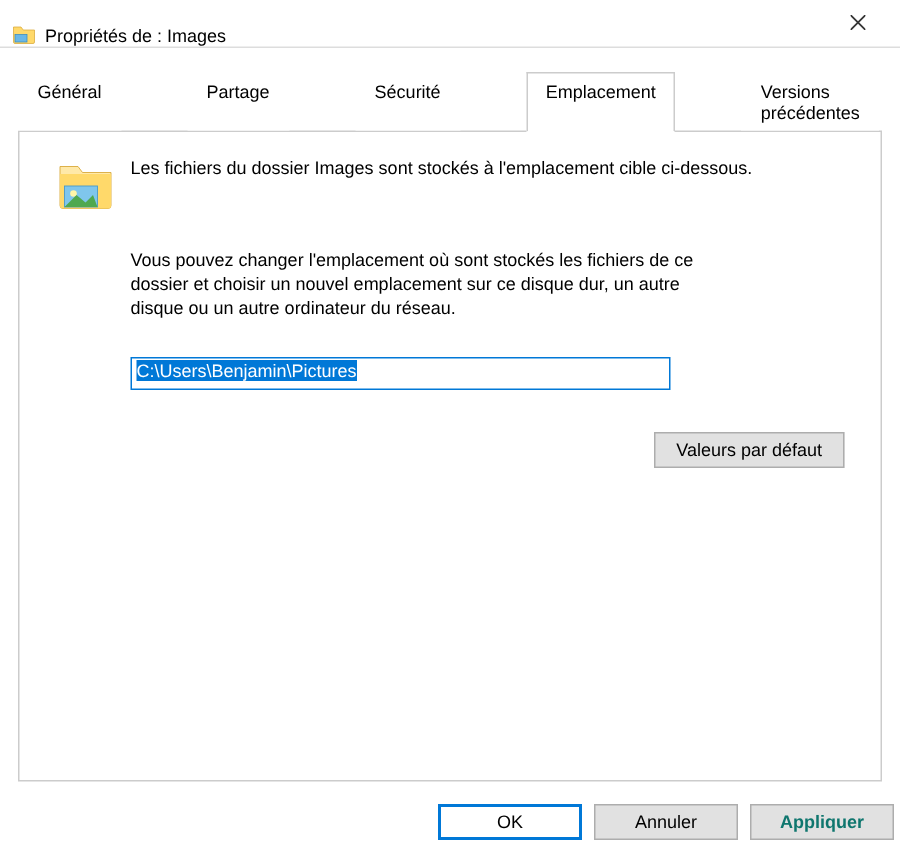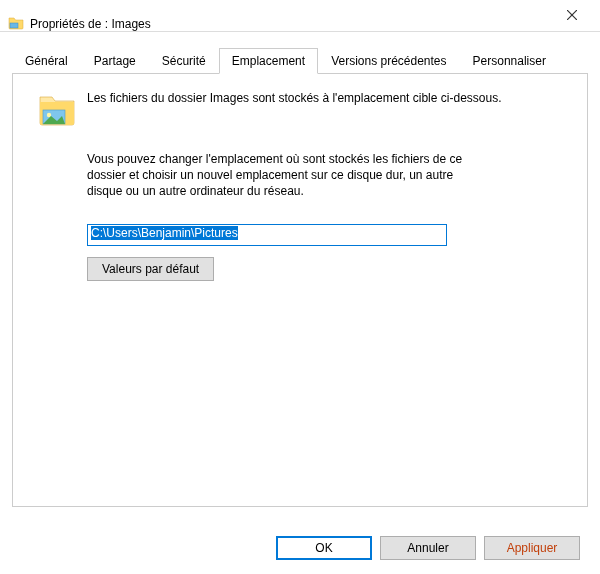--- a/index.html
+++ b/index.html
@@ -29,20 +29,21 @@
       font-size: 14px;
       cursor: pointer;
     }
     .tabs-container {
       padding: 16px 12px 0 12px;
     }
     .tabs {
       display: flex;
       position: relative;
       z-index: 1;
+      gap: 44px;
     }
     .tab {
       padding: 5px 12px;
       font-size: 12px;
       background: #fff;
       border: 1px solid transparent;
       border-bottom: none;
       cursor: pointer;
       position: relative;
     }
@@ -75,63 +76,65 @@
       margin-bottom: 24px;
       max-width: 380px;
     }
     .path-input {
       width: 360px;
       height: 22px;
       border: 1px solid #0078d7;
       padding: 1px 3px;
       font-size: 12px;
       font-family: inherit;
-      margin-bottom: 11px;
+      margin-bottom: 28px;
     }
     .path-input .selected {
       background: #0078d7;
       color: #fff;
     }
     .button-row {
       display: flex;
       gap: 8px;
+      justify-content: flex-end;
     }
     .btn {
       height: 24px;
       padding: 0 14px;
       font-size: 12px;
       font-family: inherit;
       background: #e1e1e1;
       border: 1px solid #adadad;
       cursor: pointer;
     }
     .dialog-buttons {
       position: absolute;
       bottom: 14px;
-      right: 20px;
+      right: 4px;
       display: flex;
       gap: 8px;
       margin-left: 48px;
     }
     .dlg-btn {
       width: 96px;
       height: 24px;
       font-size: 12px;
       font-family: inherit;
       background: #e1e1e1;
       border: 1px solid #adadad;
       cursor: pointer;
     }
     .dlg-btn.default {
       border: 2px solid #0078d7;
       background: #fff;
     }
     .dlg-btn:disabled {
-      color: #c2410c;
+      color: #0f766e;
       cursor: default;
+      font-weight: bold;
     }
   </style>
 </head>
 <body>
 
 <div class="titlebar">
   <span class="titlebar-icon">
     <svg width="16" height="16" viewBox="0 0 16 16">
       <path d="M1 3 h5 l1.5 2 H15 v8 a1 1 0 0 1 -1 1 H2 a1 1 0 0 1 -1 -1 Z" fill="#ffd96a" stroke="#d9a93a" stroke-width="0.5"></path>
       <rect x="2" y="8" width="8" height="5" fill="#6ab7e6" stroke="#3a8bbf" stroke-width="0.5"></rect>

